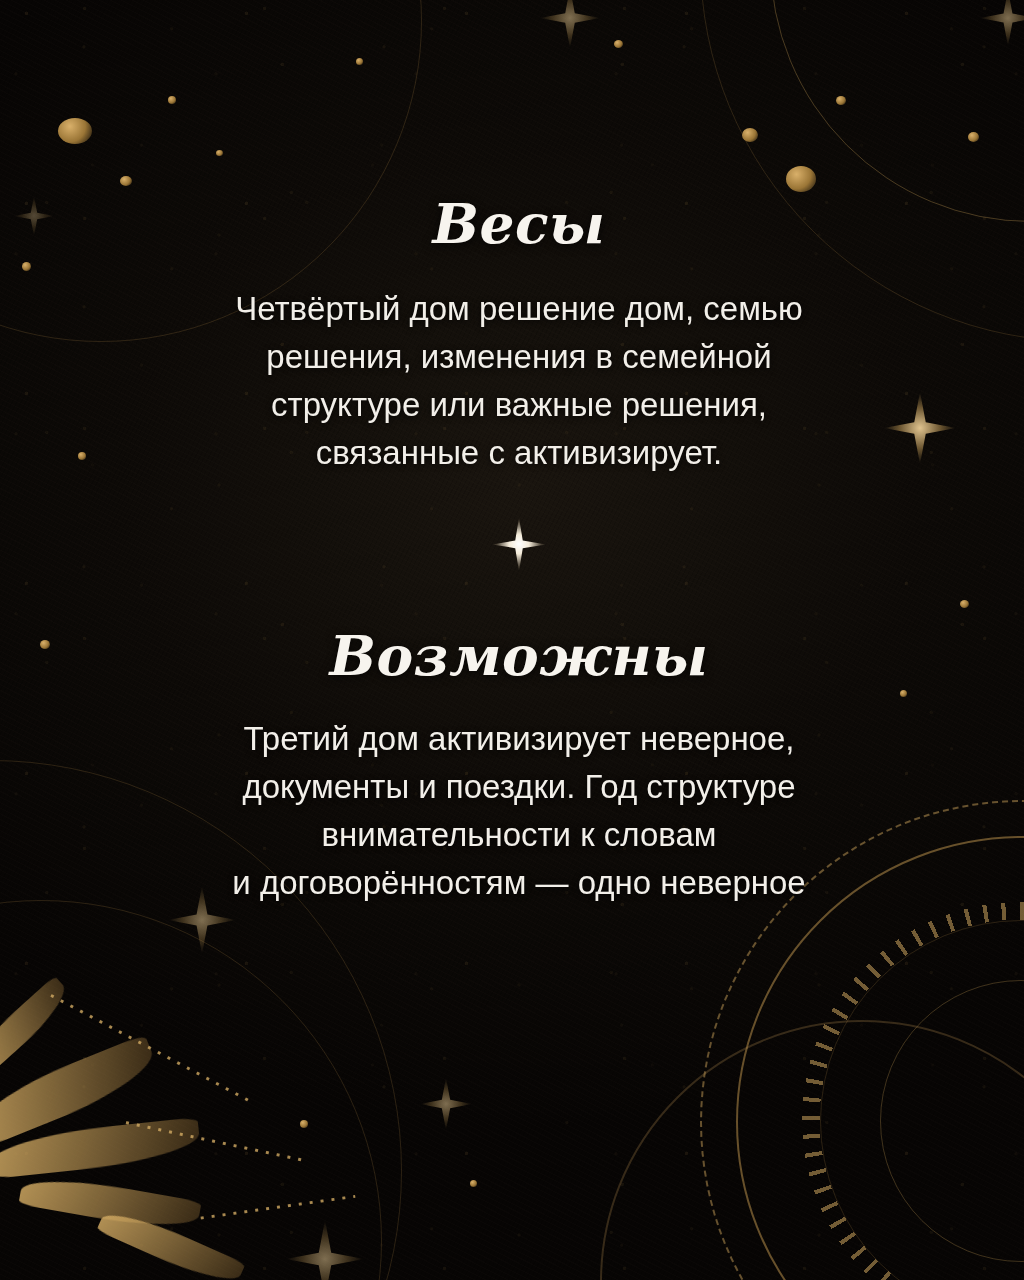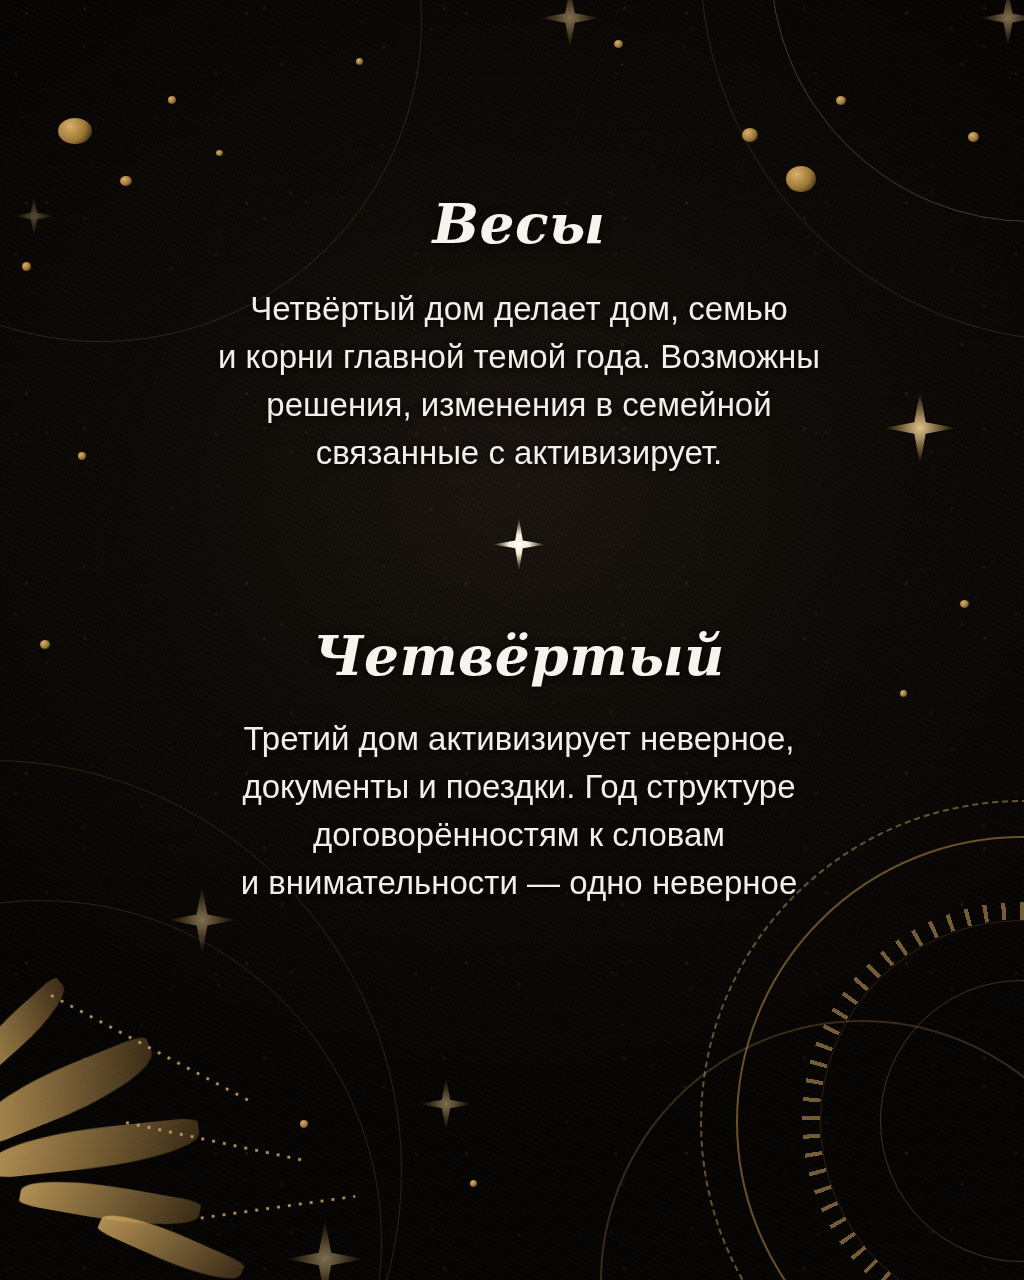--- a/index.html
+++ b/index.html
@@ -209,32 +209,32 @@
   <div class="leaf" style="left:96px;top:1232px;width:150px;height:30px;transform:rotate(24deg);"></div>
   <div class="leaf" style="left:-40px;top:1012px;width:120px;height:30px;transform:rotate(-42deg);"></div>
   <div class="dotline" style="left:34px;top:1046px;width:230px;transform:rotate(28deg);"></div>
   <div class="dotline" style="left:120px;top:1140px;width:190px;transform:rotate(12deg);"></div>
   <div class="dotline" style="left:196px;top:1206px;width:160px;transform:rotate(-8deg);"></div>
 
   <div class="content">
 
     <div class="sign-block">
       <h1 class="sign-title libra">Весы</h1>
-      <p class="sign-text">Четвёртый дом делает дом, семью</p>
-      <p class="sign-text">и корни главной темой года. Возможны</p>
+      <p class="sign-text">Четвёртый дом решение дом, семью</p>
       <p class="sign-text">решения, изменения в семейной</p>
+      <p class="sign-text">структуре или важные решения,</p>
       <p class="sign-text">связанные с активизирует.</p>
     </div>
 
     <div class="divider">
       <div class="divider-star"></div>
     </div>
 
     <div class="sign-block">
-      <h1 class="sign-title scorpio">Четвёртый</h1>
+      <h1 class="sign-title scorpio">Возможны</h1>
       <p class="sign-text">Третий дом активизирует неверное,</p>
       <p class="sign-text">документы и поездки. Год структуре</p>
-      <p class="sign-text">договорённостям к словам</p>
-      <p class="sign-text">и внимательности — одно неверное</p>
+      <p class="sign-text">внимательности к словам</p>
+      <p class="sign-text">и договорённостям — одно неверное</p>
     </div>
 
   </div>
 </div>
 
 </body></html>

